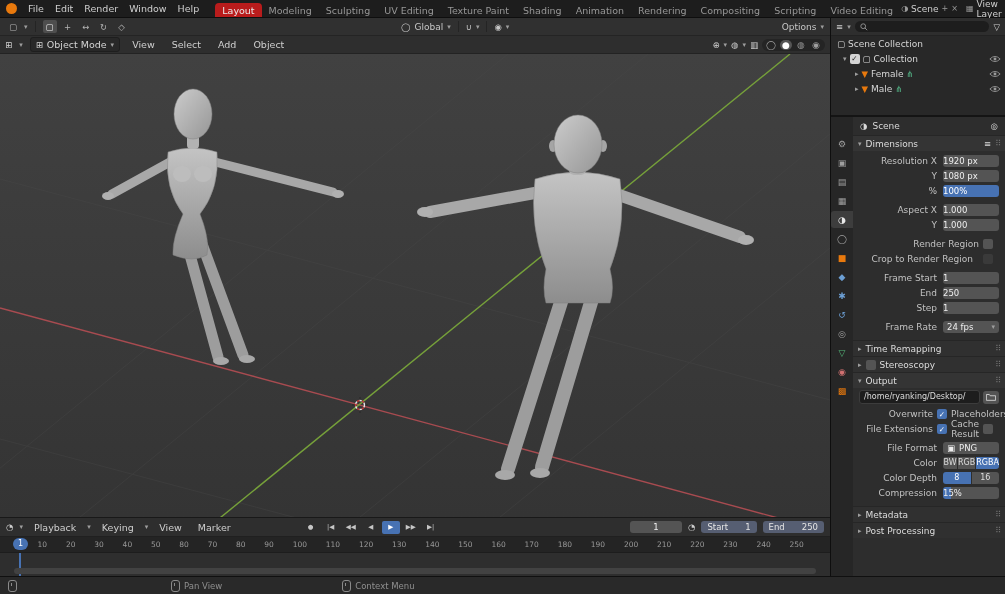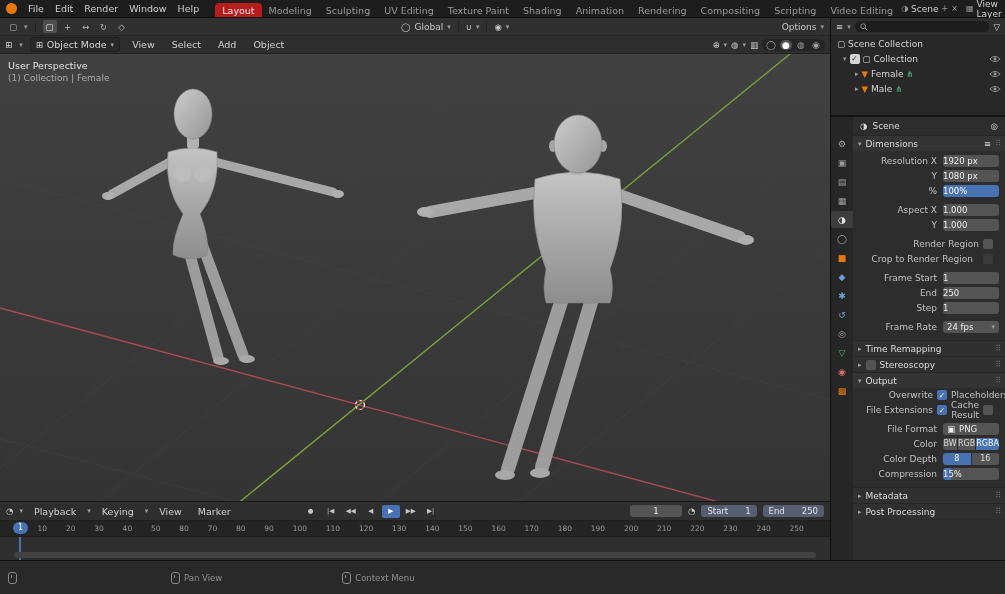--- a/index.html
+++ b/index.html
@@ -45,21 +45,21 @@
   .tl-btn.play{background:#4772b3;color:#fff}
   .frame-field{margin-left:auto;width:52px;height:12px;background:#545454;border-radius:3px;text-align:center;font-size:8.5px;color:#f0f0f0;line-height:12px}
   .range-field{height:12px;background:#565e72;border-radius:3px;display:flex;align-items:center;gap:17px;padding:0 6px;font-size:8.5px;color:#e4e4e4}
   .tl-ruler{height:15px;flex:0 0 15px;background:#242424;border-bottom:1px solid #1d1d1d;display:flex;justify-content:space-between;align-items:center;padding:0 26px 0 14px;font-size:7.5px;color:#989898;position:relative}
   .tick{flex:0 0 auto}
   .frame-badge{position:absolute;left:13px;top:1px;background:#4772b3;color:#fff;border-radius:6px;padding:0 5px;font-size:8px;line-height:12px;z-index:2}
   .tl-track{flex:1;position:relative;background:#2e2e2e}
   .frame-line{position:absolute;left:19px;top:0;bottom:0;width:2px;background:#4772b3}
   .tl-scroll{position:absolute;left:14px;right:14px;bottom:2px;height:6px;border-radius:3px;background:#424242}
   
-  .statusbar{height:17px;flex:0 0 17px;background:#292929;border-top:1px solid #101010;display:flex;align-items:center;padding:8px 8px;font-size:8.5px;color:#8f8f8f}
+  .statusbar{height:17px;flex:0 0 17px;background:#292929;border-top:1px solid #101010;display:flex;align-items:center;padding:0 8px;font-size:8.5px;color:#8f8f8f}
   .mouse{width:7px;height:10px;border:1px solid #8a8a8a;border-radius:3px;display:inline-block;position:relative;margin-right:4px;flex:0 0 auto}
   .mouse::after{content:"";position:absolute;left:2px;top:2px;width:1px;height:3px;background:#8a8a8a}
   .hint{display:flex;align-items:center}
   .stats{margin-left:auto;white-space:nowrap;color:#8f8f8f}
   
   .outliner{height:97px;flex:0 0 97px;background:#282828;border-bottom:2px solid #141414;display:flex;flex-direction:column}
   .ol-header{height:17px;flex:0 0 17px;background:#2e2e2e;border-bottom:1px solid #222;display:flex;align-items:center;gap:4px;padding:0 5px}
   .search-box{flex:1;height:11px;background:#1d1d1d;border-radius:6px;display:flex;align-items:center;gap:3px;padding:0 5px}
   .ol-row{height:15px;display:flex;align-items:center;gap:3px;font-size:9px;color:#d6d6d6;padding-right:4px}
   .ol-row .eye{margin-left:auto}
@@ -193,24 +193,20 @@
           <div class="shade-group">
             <span class="shade">◯</span>
             <span class="shade active">●</span>
             <span class="shade">◍</span>
             <span class="shade">◉</span>
           </div>
         </div>
       </div>
 
       <div class="viewport">
-        <div class="vp-overlay">
-          <div class="vp-line1">User Perspective</div>
-          <div class="vp-line2">(1) Collection | Female</div>
-        </div>
         <svg class="vp-svg" width="830" height="468" viewBox="0 0 830 468">
           <defs>
             <linearGradient id="gbody" x1="0" y1="0" x2="0" y2="1">
               <stop offset="0" stop-color="#c4c4c4"></stop>
                 <stop offset="1" stop-color="#8d8d8d"></stop>
             </linearGradient>
             <linearGradient id="ghead" x1="0" y1="0" x2="1" y2="1">
               <stop offset="0" stop-color="#cccccc"></stop>
                 <stop offset="1" stop-color="#969696"></stop>
             </linearGradient>
@@ -494,20 +490,28 @@
             <span class="spacer"></span>
             <span class="grip">⠿</span>
           </div>
 
           <div class="section-header">
             <span class="arr">▾</span>
             <span>Output</span>
             <span class="spacer"></span>
             <span class="grip">⠿</span>
           </div>
+          <div class="path-row">
+            <span class="path-field">/home/ryanking/Desktop/</span>
+            <span class="icon-btn">
+              <svg width="10" height="8" viewBox="0 0 12 9">
+                <path d="M0.5 1.5 L4 1.5 L5 3 L11.5 3 L11.5 8.5 L0.5 8.5 Z" fill="none" stroke="#ddd" stroke-width="1"></path>
+              </svg>
+            </span>
+          </div>
           <div class="prop-body" style="padding-top:0">
             <div class="cbrow">
               <span class="l1">Overwrite</span>
               <span class="cb on">✓</span>
               <span class="l2">Placeholders</span>
 
             </div>
             <div class="cbrow">
               <span class="l1">File Extensions</span>
               <span class="cb on">✓</span>

